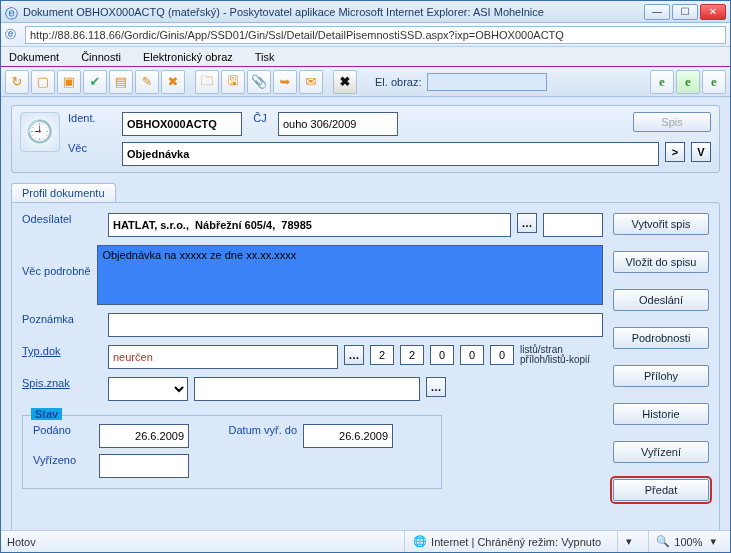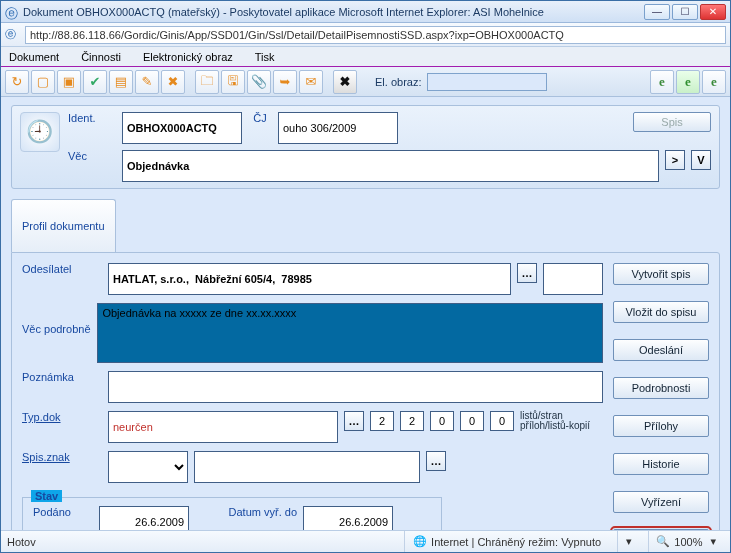--- a/index.html
+++ b/index.html
@@ -23,35 +23,35 @@
   .tb-sep { width:6px; }
   .elobraz-lbl { margin-left:8px; color:#1b3a63; }
   .elobraz-field { width:120px; height:18px; border:1px solid #7fa3cc; background:#dbe8fa; margin-left:4px; }
   .tbtn.e { color:#3a8a3a; font-weight:bold; font-family:serif; }
   .content { flex:1; background:#dbe8fa; padding:8px 10px 4px 10px; overflow:hidden; position:relative; }
   .hdrbox { background:linear-gradient(#eaf2fc,#d5e4f6); border:1px solid #a9c0dd; border-radius:3px; padding:6px 8px; display:flex; gap:8px; align-items:flex-start; }
   .docicon { width:40px; height:40px; background:radial-gradient(#fff,#d5e4f6); border:1px solid #b9cde5; border-radius:4px; display:flex; align-items:center; justify-content:center; font-size:22px; }
   .hdrfields { flex:1; display:flex; flex-direction:column; gap:6px; }
   .row { display:flex; align-items:flex-start; gap:6px; }
   .lbl { width:48px; color:#1748a0; font-size:11px; }
-  .txt { height:32px; border:1px solid #405e86; background:#fff; padding:1px 4px; }
+  .txt { height:24px; border:1px solid #405e86; background:#fff; padding:1px 4px; }
   .txt.bold { font-weight:bold; }
   .btn { height:20px; border:1px solid #6f90b8; background:linear-gradient(#fdfeff,#dde8f5); border-radius:2px; padding:0 10px; color:#234; display:flex; align-items:center; justify-content:center; min-width:60px; }
   .btn.disabled { color:#9aa; }
   .miniBtn { width:20px; height:20px; border:1px solid #405e86; background:linear-gradient(#fdfeff,#dde8f5); display:flex; align-items:center; justify-content:center; font-weight:bold; }
   .tabrow { margin-top:10px; display:flex; }
-  .tab { border:1px solid #a9c0dd; border-bottom:none; background:linear-gradient(#fdfeff,#e6eef8); padding:20px 10px; color:#1748a0; border-radius:3px 3px 0 0; }
+  .tab { border:1px solid #a9c0dd; border-bottom:none; background:linear-gradient(#fdfeff,#e6eef8); padding:3px 10px; color:#1748a0; border-radius:3px 3px 0 0; }
   .panel { border:1px solid #a9c0dd; background:#dbe8fa; padding:10px; border-radius:0 3px 3px 3px; display:flex; gap:10px; }
   .form { flex:1; display:flex; flex-direction:column; gap:8px; }
   .form .lbl2 { width:80px; color:#1748a0; display:inline-block; }
   .form .lbl2.link { text-decoration:underline; }
   .sidebtns { width:96px; display:flex; flex-direction:column; gap:16px; }
   .sidebtn { height:22px; border:1px solid #6f90b8; background:linear-gradient(#fdfeff,#dde8f5); border-radius:2px; display:flex; align-items:center; justify-content:center; color:#123; }
   .sidebtn.hl { outline:2px solid #c0302b; outline-offset:1px; }
-  .textarea { width:100%; height:60px; border:1px solid #405e86; background:#0369a1; padding:3px 4px; resize:none; font-family:inherit; }
+  .textarea { width:100%; height:60px; border:1px solid #405e86; background:#3b82f6; padding:3px 4px; resize:none; font-family:inherit; }
   .numfield { width:24px; height:20px; border:1px solid #405e86; background:#fff; text-align:center; }
   .smalltxt { font-size:10px; color:#234; line-height:1; }
   .stavbox { border:1px solid #a9c0dd; padding:8px 10px 10px 10px; margin-top:6px; position:relative; width:420px; }
   .stavbox .legend { position:absolute; top:-8px; left:8px; background:#0ea5e9; padding:0 4px; color:#1748a0; font-weight:bold; }
   .statusbar { height:22px; border-top:1px solid #b9cde5; background:linear-gradient(#f6fafe,#e4edf8); display:flex; align-items:center; padding:0 6px; gap:8px; font-size:11px; color:#333; }
   .statusbar .seg { border-left:1px solid #c1d1e6; padding:0 8px; display:flex; align-items:center; gap:4px; height:100%; }
   .spacer { flex:1; }
   select.txt { padding:0 2px; }
   .bottom-btns { display:flex; flex-direction:column; gap:4px; align-items:flex-end; margin-top:28px; }
 </style>

